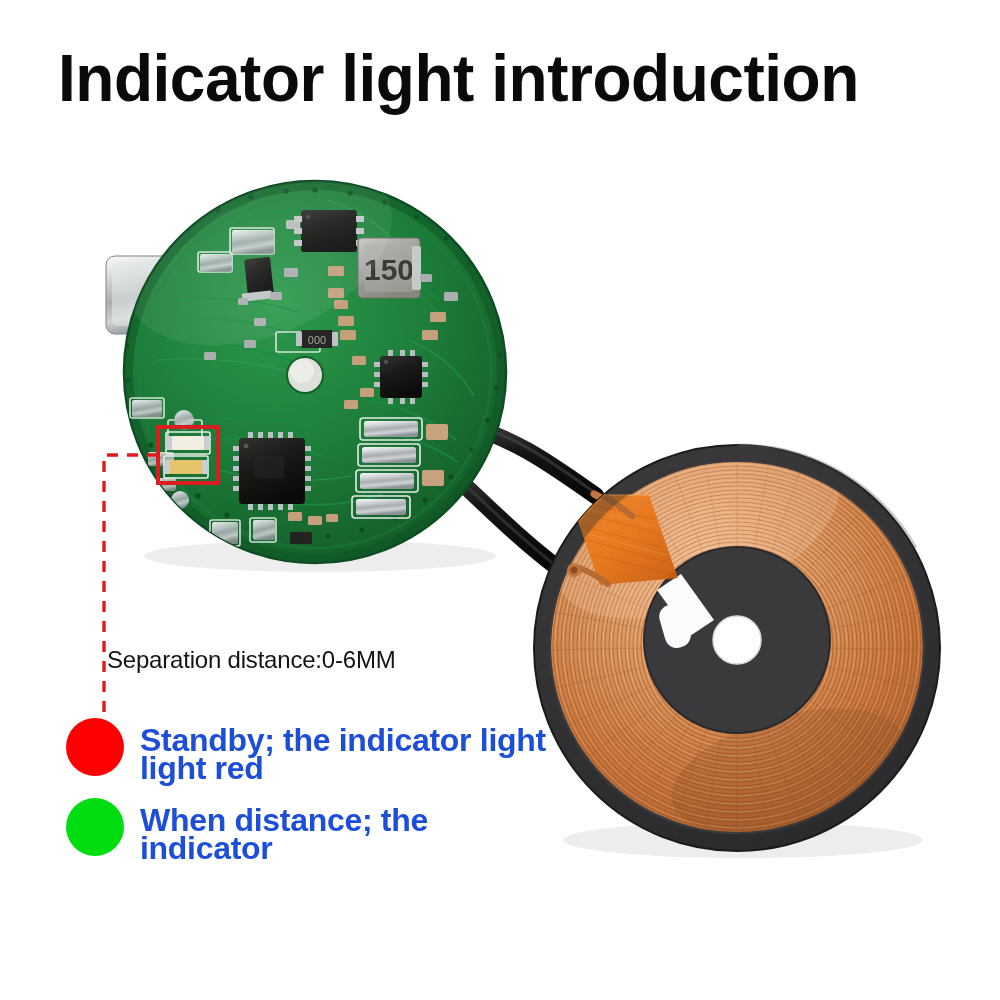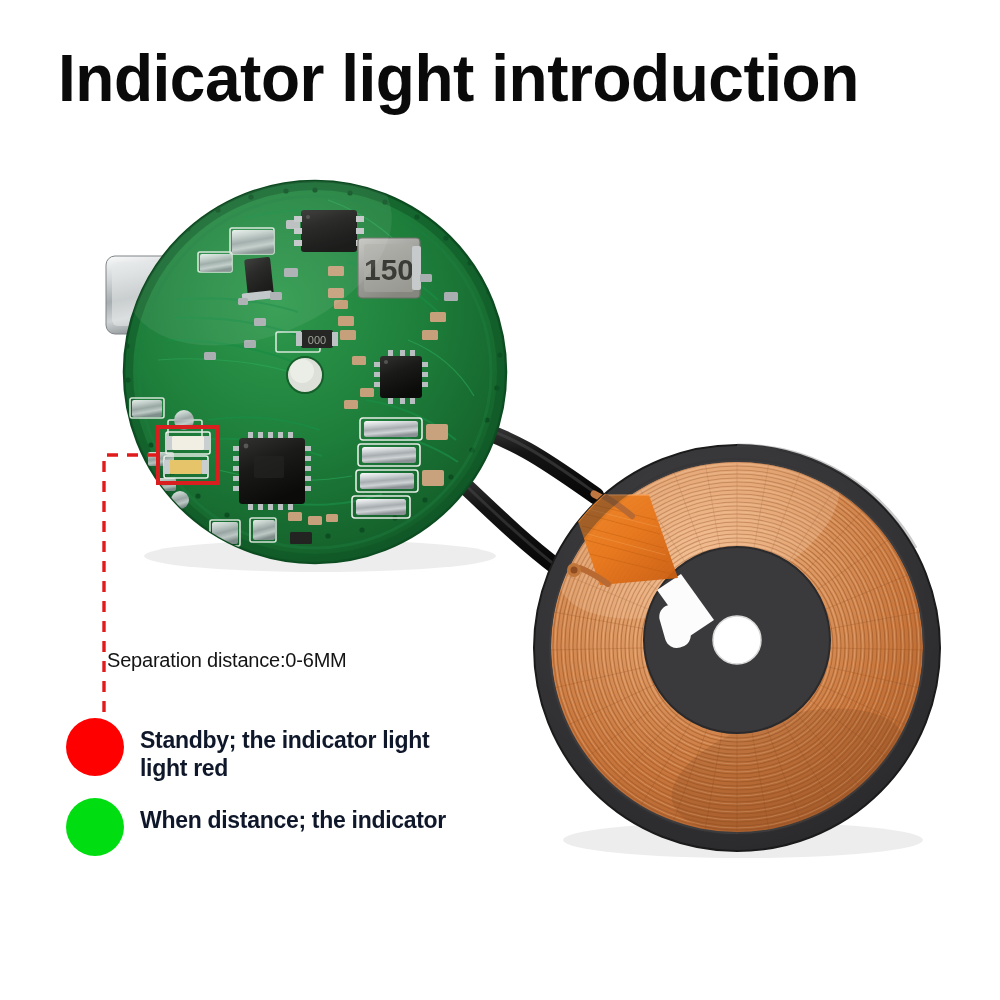--- a/index.html
+++ b/index.html
@@ -46,21 +46,21 @@
     height: 748px;
     text-decoration: underline;
   }
   .scene svg { display: block; }
 
   
   .sep-label {
     position: absolute;
     left: 107px;
     top: 643px;
-    font-size: 20px;
+    font-size: 24px;
     line-height: 34px;
     font-weight: 400;
     color: #141414;
     white-space: nowrap;
     letter-spacing: -0.2px;
   }
 
   
   .legend {
     position: absolute;
@@ -78,24 +78,24 @@
   .legend-dot {
     flex: 0 0 auto;
     width: 58px;
     height: 58px;
     border-radius: 50%;
     margin-right: 16px;
     margin-top: 2px;
   }
   .legend-text {
     flex: 1 1 auto;
-    font-size: 23px;
+    font-size: 32px;
     line-height: 28px;
     font-weight: 700;
-    color: #0f172a;
+    color: #1d4ed8;
     padding-top: 10px;
     letter-spacing: -0.3px;
   }
   .legend-text .l2 { display: block; }
 </style>
 </head>
 <body style="background: rgb(255, 255, 255);">
 
 <div id="page">
 

